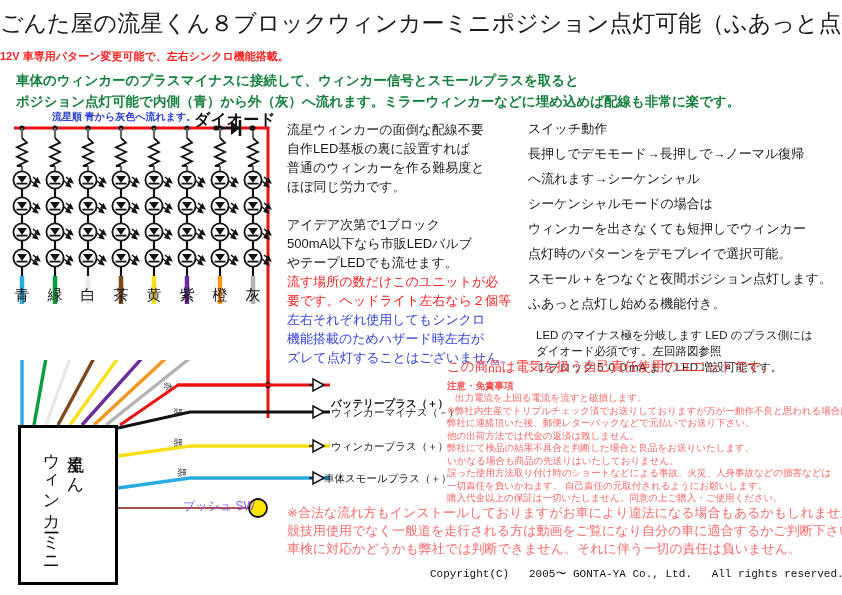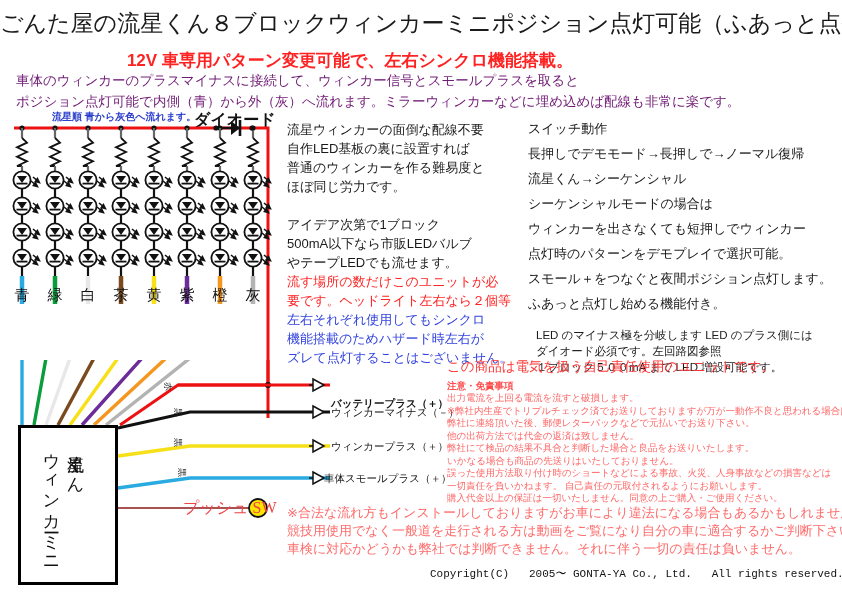--- a/index.html
+++ b/index.html
@@ -21,30 +21,30 @@
   #page-title {
     left: 0; top: 8px; width: 842px;
     text-align: center;
     font-size: 23px;
     letter-spacing: 0px;
     white-space: nowrap;
     color: #1a1a1a;
   }
   #subtitle-red {
     left: 0; top: 49px; width: 700px;
-    text-align: center;
-    font-size: 17px;
+    font-size: 11px;
     color: #ff2222;
     font-weight: bold;
     white-space: nowrap;
   }
   .intro-line {
     font-size: 13.5px;
-    color: #701a75;
-    white-space: nowrap;
+    color: #15803d;
+    white-space: nowrap;
+    font-weight: bold;
   }
   #intro-1 { left: 16px; top: 72px; }
   #intro-2 { left: 16px; top: 93px; }
   #flow-order-label {
     left: 52px; top: 110px;
     font-size: 10px;
     color: #2b3ecc;
     font-weight: bold;
     white-space: nowrap;
   }
@@ -97,24 +97,23 @@
 
   
   .term-label {
     position: absolute;
     font-size: 10.5px;
     color: #111;
     white-space: nowrap;
   }
   #push-sw-label {
     left: 183px; top: 498px;
-    font-size: 16px;
-    color: #ef4444;
-    white-space: nowrap;
-    font-family: Liberation Serif, serif;
+    font-size: 12px;
+    color: #8b5cf6;
+    white-space: nowrap;
   }
 
   
   .ctext {
     position: absolute;
     font-size: 13px;
     white-space: nowrap;
     color: #1a1a1a;
     line-height: 19px;
   }
@@ -498,35 +497,35 @@
     <div class="ctext red" style="left: 287px; top: 272px;">流す場所の数だけこのユニットが必</div>
     <div class="ctext red" style="left: 287px; top: 291px; text-align: right;">要です。ヘッドライト左右なら２個等</div>
     <div class="ctext blue" style="left: 287px; top: 310px;">左右それぞれ使用してもシンクロ</div>
     <div class="ctext blue" style="left: 287px; top: 329px;">機能搭載のためハザード時左右が</div>
     <div class="ctext blue" style="left: 287px; top: 348px;">ズレて点灯することはございません。</div>
   </div>
 
 <div id="right-column">
     <div class="rtext" style="left: 528px; top: 120px;">スイッチ動作</div>
     <div class="rtext" style="left: 528px; top: 145px;">長押しでデモモード→長押しで→ノーマル復帰</div>
-    <div class="rtext" style="left: 528px; top: 170px;">流星くん→シーケンシャル</div>
+    <div class="rtext" style="left: 528px; top: 170px;">へ流れます→シーケンシャル</div>
     <div class="rtext" style="left: 528px; top: 195px;">シーケンシャルモードの場合は</div>
     <div class="rtext" style="left: 528px; top: 220px;">ウィンカーを出さなくても短押しでウィンカー</div>
     <div class="rtext" style="left: 528px; top: 245px;">点灯時のパターンをデモプレイで選択可能。</div>
     <div class="rtext" style="left: 528px; top: 270px;">スモール＋をつなぐと夜間ポジション点灯します。</div>
     <div class="rtext" style="left: 528px; top: 295px;">ふあっと点灯し始める機能付き。</div>
     <div class="rsmall" style="left: 536px; top: 328px;">LED のマイナス極を分岐します LED のプラス側には</div>
     <div class="rsmall" style="left: 536px; top: 344px;">ダイオード必須です。左回路図参照</div>
     <div class="rsmall" style="left: 536px; top: 360px;">１ブロック５００mA まで LED 増設可能です。</div>
   </div>
 
 <div class="abs" id="warn-head">この商品は電気を扱う自己責任使用のユニットです。</div>
 <div class="abs" id="warn-sub">注意・免責事項</div>
 <div id="warn-lines">
-    <div class="warn-line" style="top: 392px;">出力電流を上回る電流を流すと破損します。</div>
+    <div class="warn-line" style="top: 392px; margin-left: 8px;">出力電流を上回る電流を流すと破損します。</div>
     <div class="warn-line" style="top: 404.5px;">※弊社内生産でトリプルチェック済でお送りしておりますが万が一動作不良と思われる場合は</div>
     <div class="warn-line" style="top: 417px;">弊社に連絡頂いた後、郵便レターパックなどで元払いでお送り下さい。</div>
     <div class="warn-line" style="top: 429.5px;">他の出荷方法では代金の返済は致しません。</div>
     <div class="warn-line" style="top: 442px;">弊社にて検品の結果不具合と判断した場合と良品をお送りいたします。</div>
     <div class="warn-line" style="top: 454.5px;">いかなる場合も商品の先送りはいたしておりません。</div>
     <div class="warn-line" style="top: 467px;">誤った使用方法取り付け時のショートなどによる事故、火災、人身事故などの損害などは</div>
     <div class="warn-line" style="top: 479.5px;">一切責任を負いかねます。 自己責任の元取付されるようにお願いします。</div>
     <div class="warn-line" style="top: 492px;">購入代金以上の保証は一切いたしません。同意の上ご購入・ご使用ください。</div>
   </div>
 

